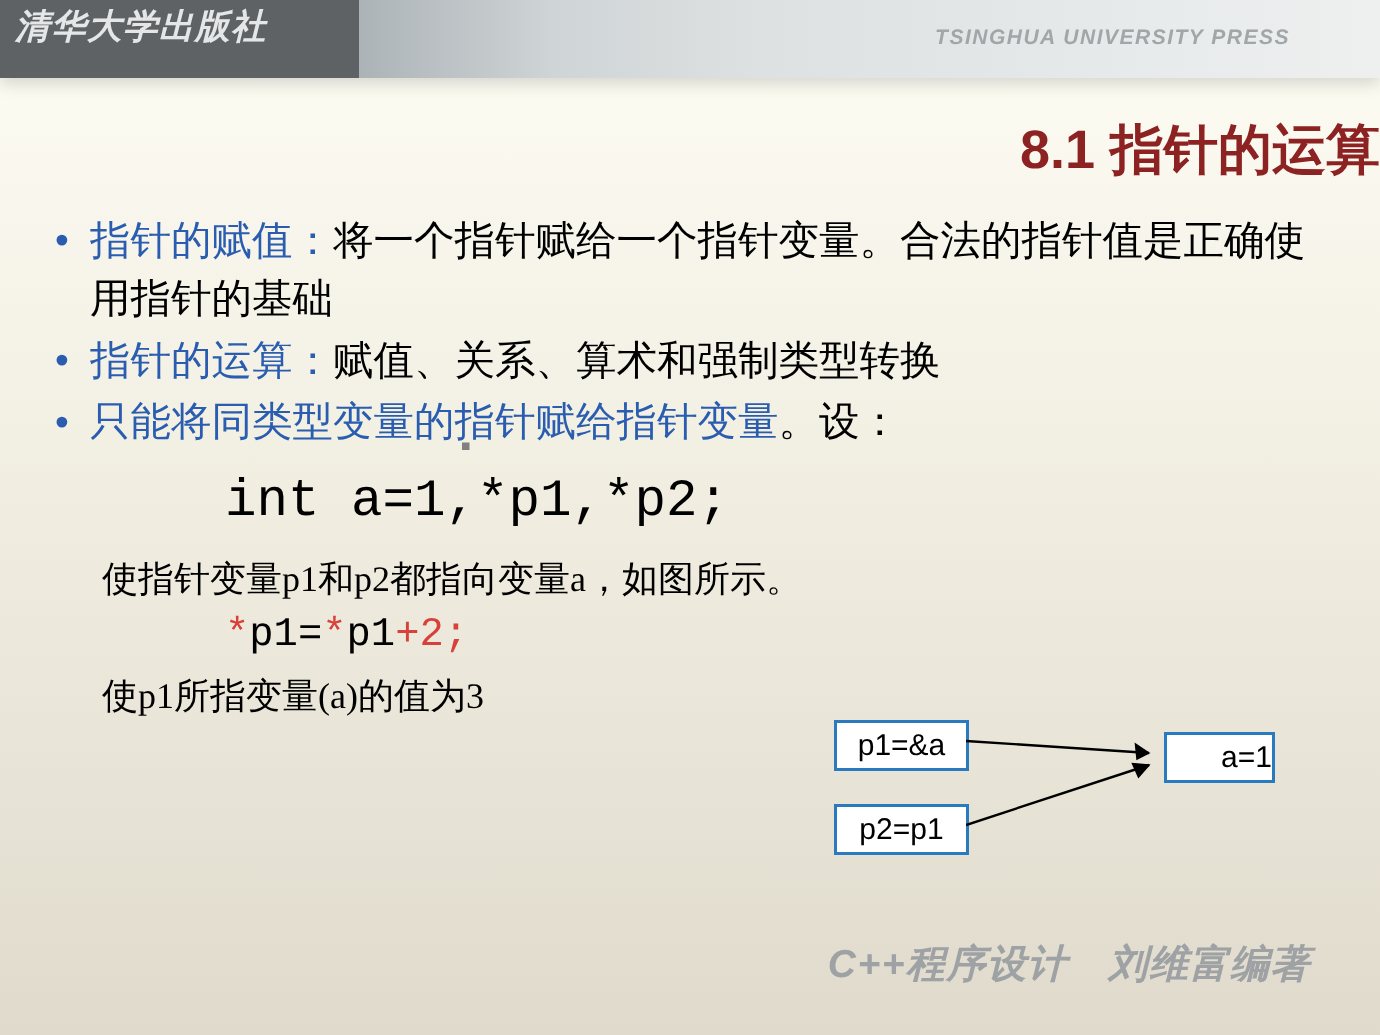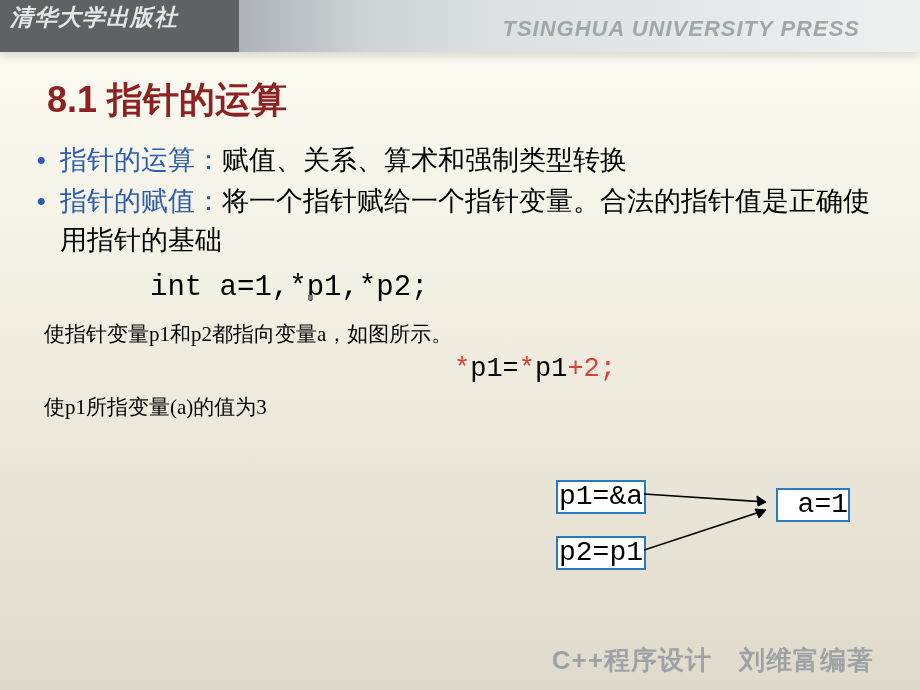--- a/index.html
+++ b/index.html
@@ -36,27 +36,27 @@
     font-weight: bold;
     letter-spacing: 1px;
   }
   .header-right {
     position: absolute;
     right: 60px;
     top: 16px;
     font-family: Arial, sans-serif;
     font-style: italic;
     font-weight: bold;
-    font-size: 22px;
+    font-size: 14px;
     color: #a0a6a9;
     letter-spacing: 1px;
   }
   
   .title {
-    text-align: left;
+    text-align: right;
     font-family: "SimHei", "Microsoft YaHei", sans-serif;
     font-size: 36px;
     color: #8c2222;
     margin-top: 24px;
     font-weight: bold;
     padding-left: 47px;
   }
   
   ul.content {
     margin: 16px 38px 0 30px;
@@ -75,76 +75,76 @@
     content: "•";
     position: absolute;
     left: 6px;
     top: -2px;
     color: #2a5db0;
     font-size: 30px;
   }
   .accent-blue { color: #2a5db0; }
   .code-block {
     font-family: "Courier New", monospace;
-    font-size: 29px;
+    font-size: 35px;
     margin-left: 150px;
     margin-top: 6px;
     line-height: 1.52;
     white-space: nowrap;
   }
   .sub-cjk {
     font-family: "SimSun", serif;
   }
   .explain {
-    font-size: 21px;
-    margin-left: 44px;
+    font-size: 24px;
+    margin-left: 68px;
     margin-top: 8px;
     line-height: 1.5;
   }
   .expr {
     font-family: "Courier New", monospace;
     font-size: 27px;
     margin-left: 150px;
     margin-top: 4px;
-    text-align: center;
   }
   .accent-red { color: #d8403a; }
   
   .diagram {
     position: absolute;
     left: 556px;
     top: 480px;
     width: 340px;
     height: 100px;
-    font-family: Liberation Mono, monospace;
-    font-size: 28px;
+    font-family: Liberation Sans, sans-serif;
+    font-size: 20px;
   }
   .dbox {
     position: absolute;
     background: #fff;
     border: 2px solid #2a7abf;
     text-align: center;
     line-height: 30px;
     height: 30px;
   }
   .p1 { left: 0; top: 0; width: 86px; }
   .p2 { left: 0; top: 56px; width: 86px; }
   .a1 { left: 220px; top: 8px; width: 70px; text-align: right; }
   .arrow {
     position: absolute;
     stroke: #000;
     fill: #000;
   }
   
   .footer {
     position: absolute;
-    bottom: 12px;
+    bottom: 30px;
     right: 46px;
     font-family: "SimHei", "Microsoft YaHei", sans-serif;
     font-size: 26px;
+    font-style: italic;
     font-weight: 600;
     color: #9ea2a4;
     letter-spacing: 1px;
   }
   .dot-marker {
     position: absolute;
     left: 308px;
     top: 295px;
     width: 5px;
     height: 5px;
@@ -156,24 +156,27 @@
 
 <div class="header">
   <div class="header-left">清华大学出版社</div>
   <div class="header-right">TSINGHUA UNIVERSITY PRESS</div>
 </div>
 
 <div class="title">8.1 指针的运算</div>
 
 <ul class="content">
   <li>
+    <span class="accent-blue">指针的赋值：</span><span>将一个指针赋给一个指针变量。合法的指针值是正确使用指针的基础</span>
+  </li>
+  <li>
     <span class="accent-blue">指针的运算：</span><span>赋值、关系、算术和强制类型转换</span>
   </li>
   <li>
-    <span class="accent-blue">指针的赋值：</span><span>将一个指针赋给一个指针变量。合法的指针值是正确使用指针的基础</span>
+    <span class="accent-blue">只能将同类型变量的指针赋给指针变量</span><span>。设：</span>
   </li>
 </ul>
 
 <div class="dot-marker"></div>
 
 <div class="code-block">
   <div>int a=1,*p1,*p2;</div>
 </div>
 
 <div class="explain">使指针变量p1和p2都指向变量a，如图所示。</div>

